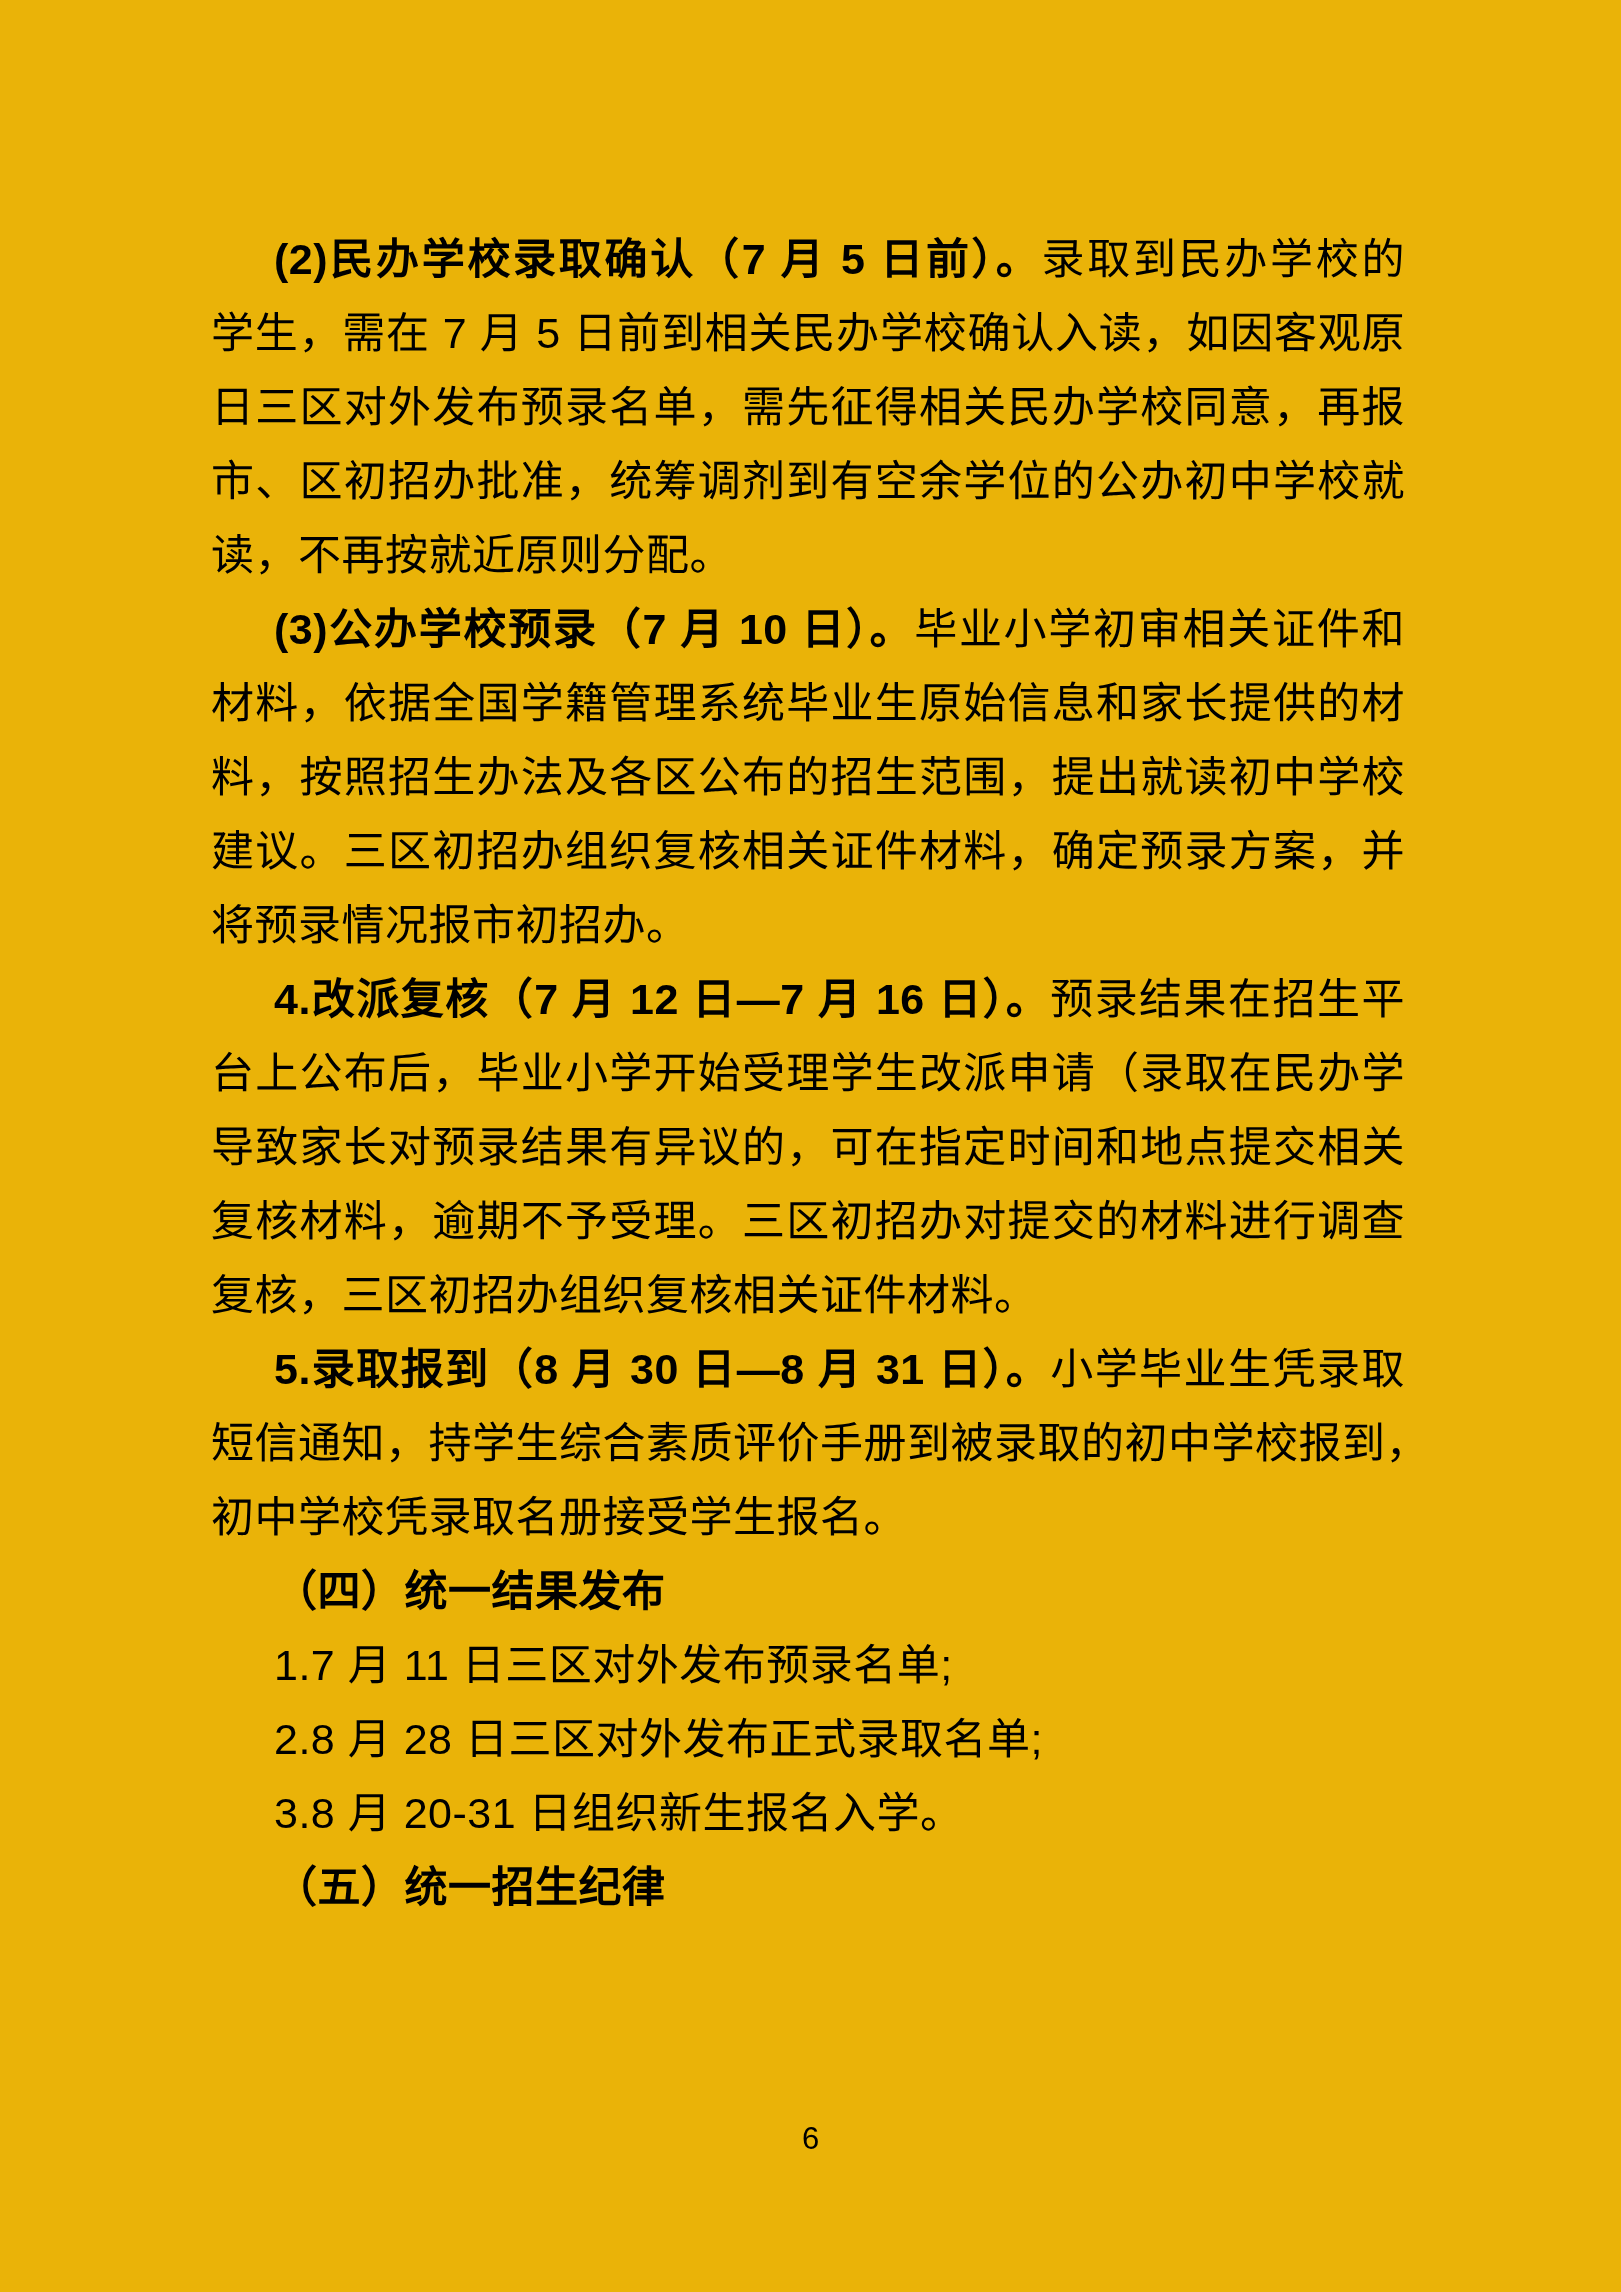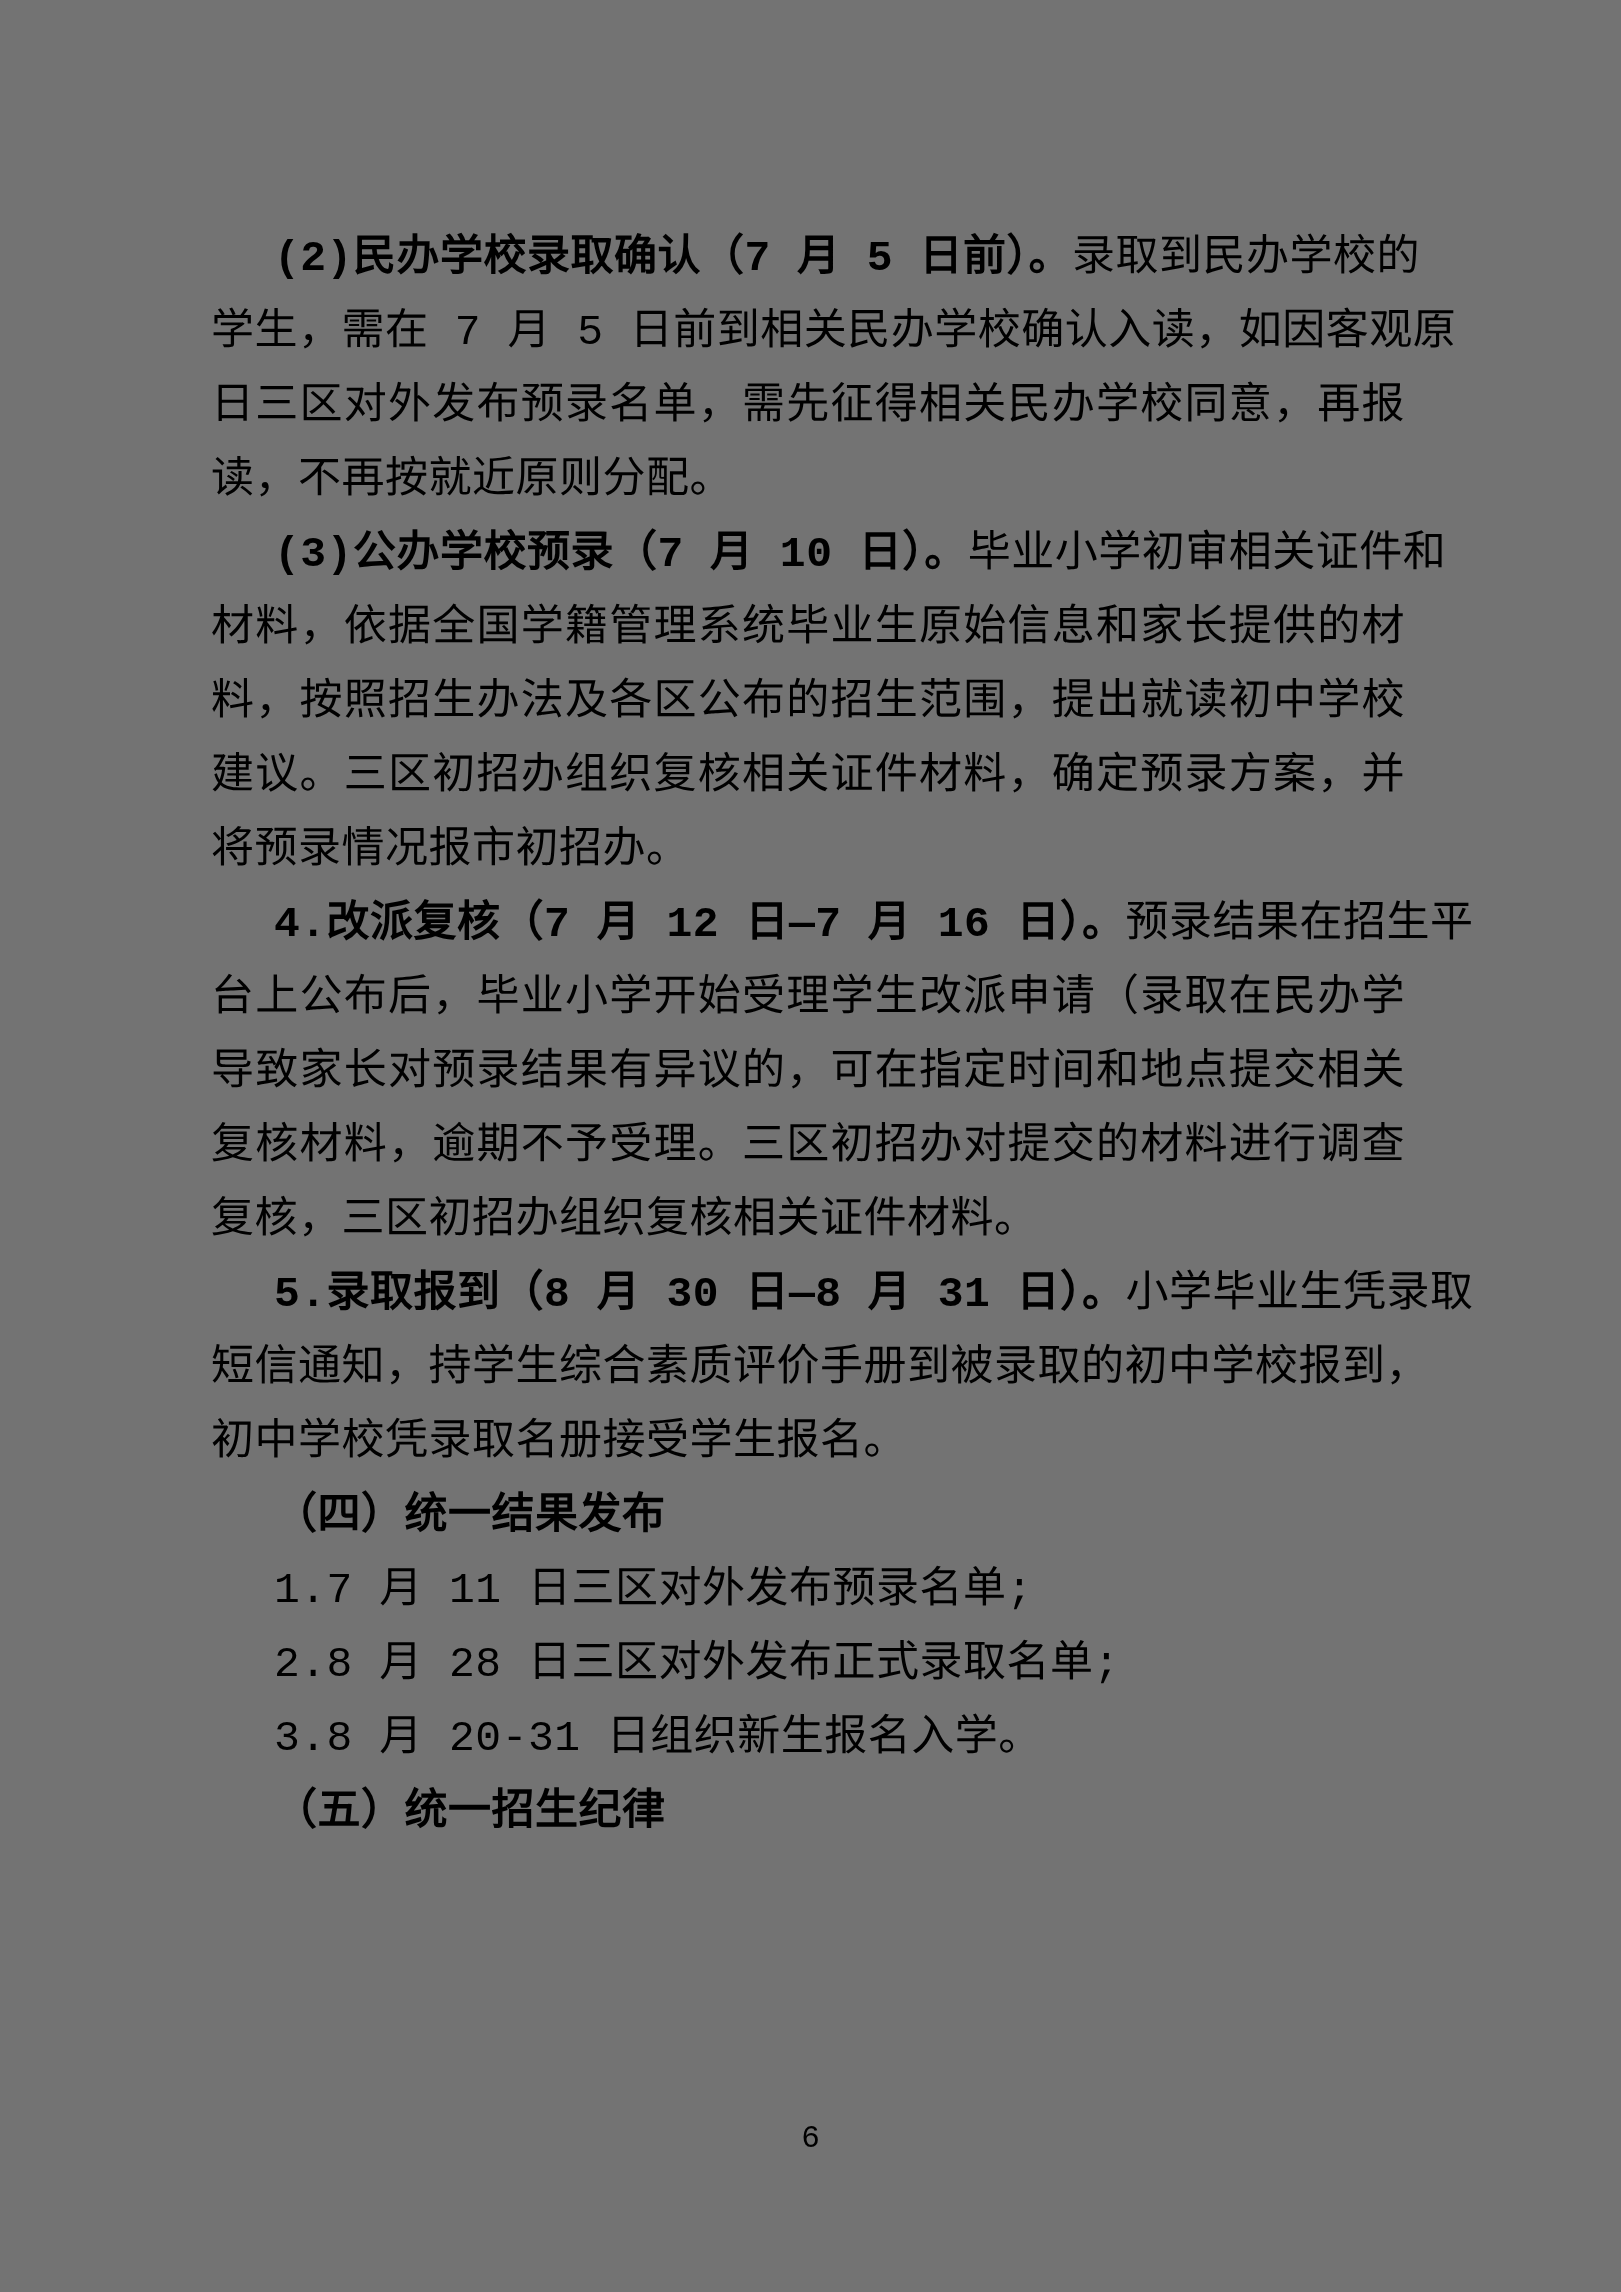--- a/index.html
+++ b/index.html
@@ -4,23 +4,23 @@
 <style>
   html, body {
     margin: 0;
     padding: 0;
     background: #ffffff;
   }
   .page {
     position: relative;
     width: 1621px;
     height: 2293px;
-    background: #737373;
+    background: #eab308;
     color: #000000;
-    font-family: Liberation Mono, monospace;
+    font-family: Liberation Sans, sans-serif;
     overflow: hidden;
   }
   .textblock {
     position: absolute;
     left: 211px;
     top: 222px;
     width: 1194px;
   }
   .line {
     font-size: 43px;
@@ -53,20 +53,21 @@
   }
 </style>
 </head>
 <body>
 
 <div class="page">
   <main class="textblock">
       <div class="line indent"><b>(2)民办学校录取确认（7 月 5 日前）。</b><span>录取到民办学校的</span></div>
       <div class="line"><span>学生，需在 7 月 5 日前到相关民办学校确认入读，如因客观原</span></div>
       <div class="line"><span>日三区对外发布预录名单，需先征得相关民办学校同意，再报</span></div>
+      <div class="line"><span>市、区初招办批准，统筹调剂到有空余学位的公办初中学校就</span></div>
       <div class="line last"><span>读，不再按就近原则分配。</span></div>
       <div class="line indent"><b>(3)公办学校预录（7 月 10 日）。</b><span>毕业小学初审相关证件和</span></div>
       <div class="line"><span>材料，依据全国学籍管理系统毕业生原始信息和家长提供的材</span></div>
       <div class="line"><span>料，按照招生办法及各区公布的招生范围，提出就读初中学校</span></div>
       <div class="line"><span>建议。三区初招办组织复核相关证件材料，确定预录方案，并</span></div>
       <div class="line last"><span>将预录情况报市初招办。</span></div>
       <div class="line indent"><b>4.改派复核（7 月 12 日—7 月 16 日）。</b><span>预录结果在招生平</span></div>
       <div class="line"><span>台上公布后，毕业小学开始受理学生改派申请（录取在民办学</span></div>
       <div class="line"><span>导致家长对预录结果有异议的，可在指定时间和地点提交相关</span></div>
       <div class="line"><span>复核材料，逾期不予受理。三区初招办对提交的材料进行调查</span></div>

